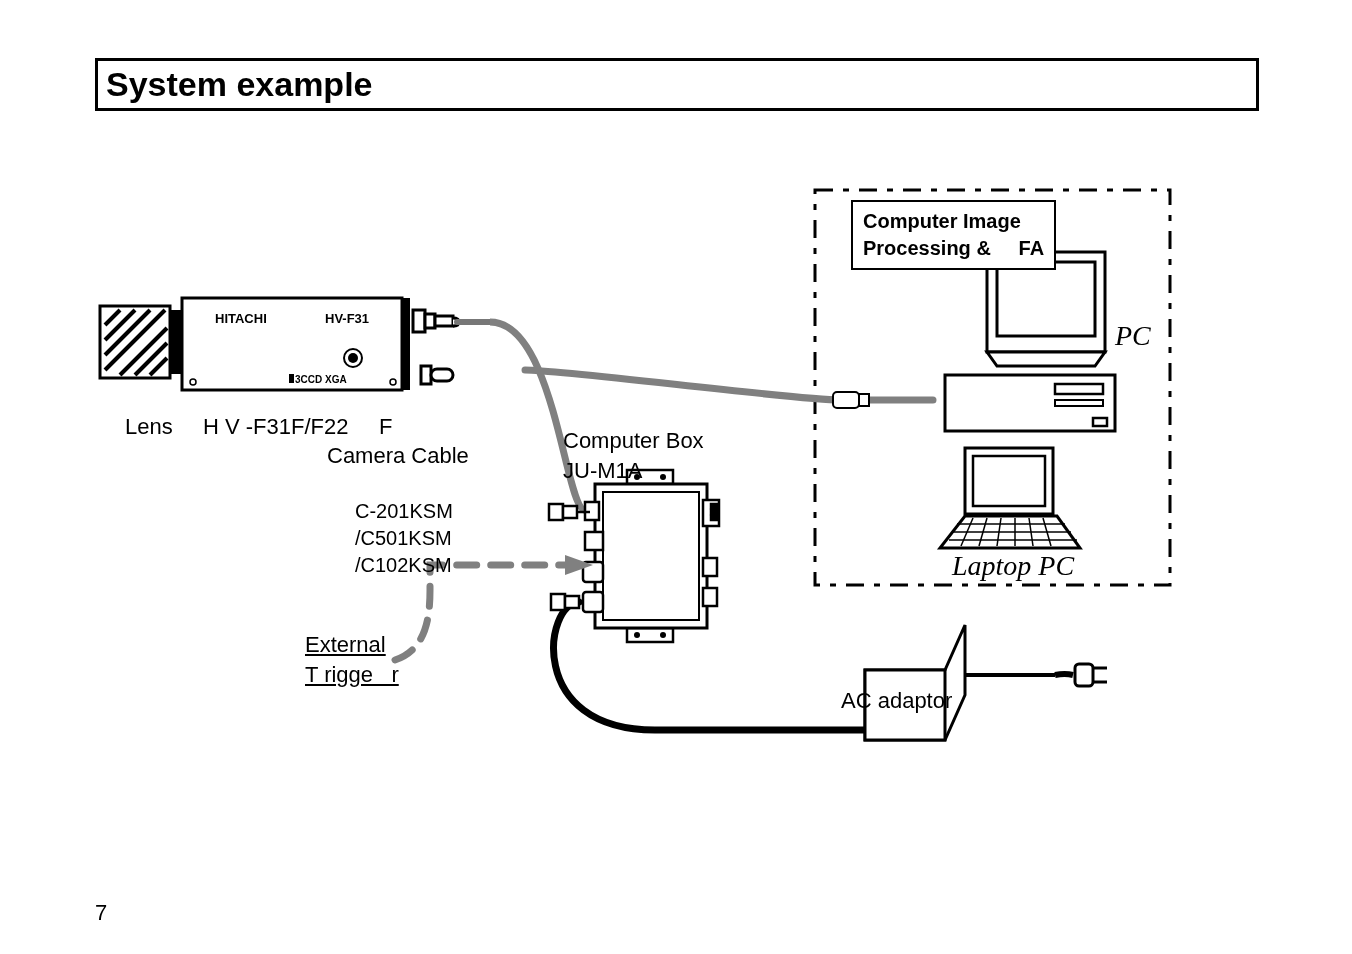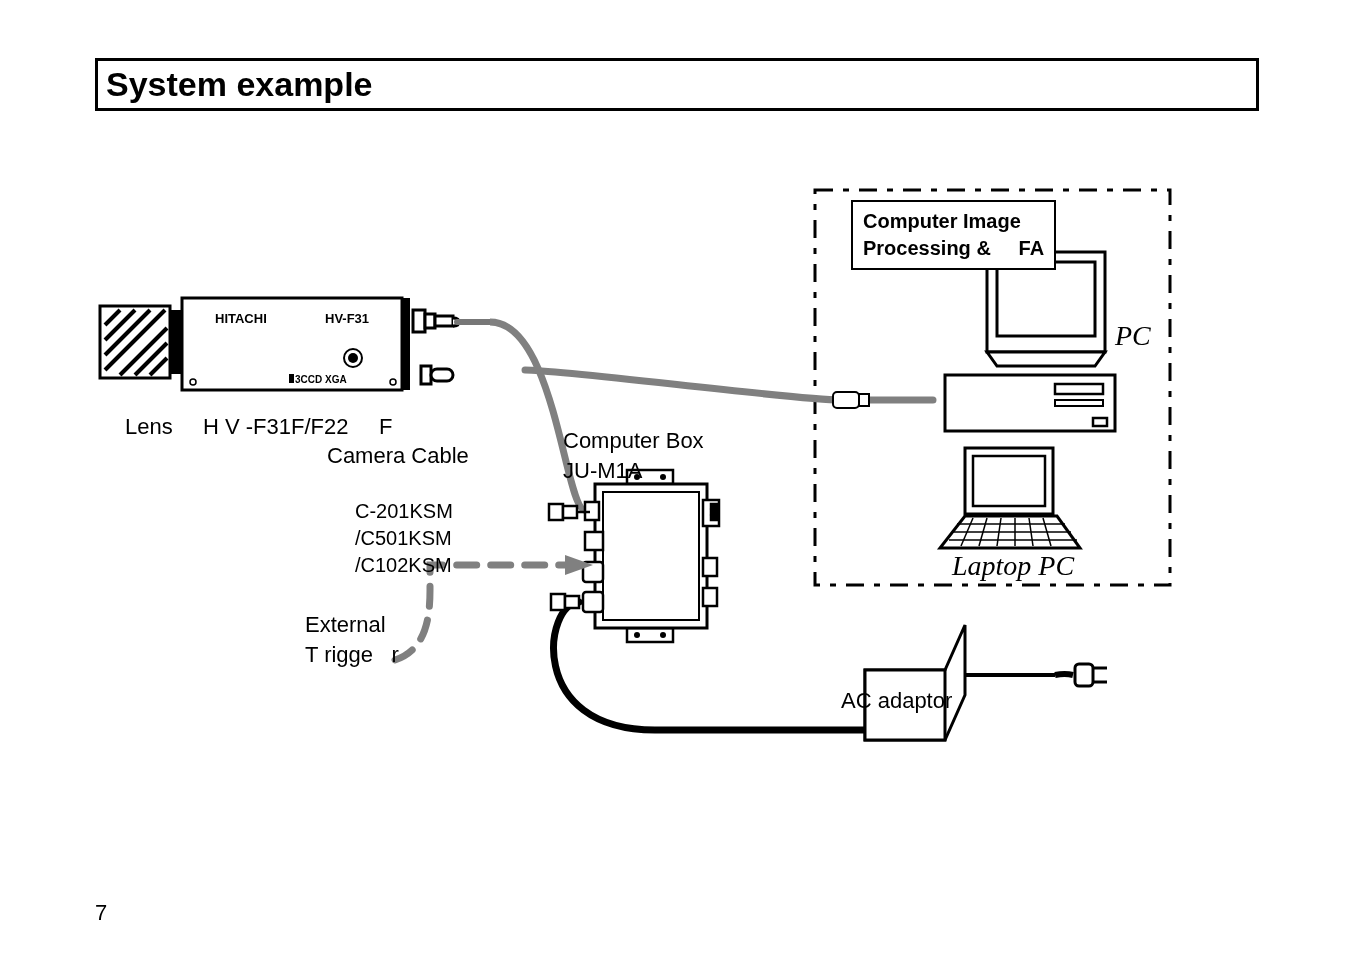--- a/index.html
+++ b/index.html
@@ -226,21 +226,21 @@
 
     
     <div class="label" style="left:30px; top:244px;">Lens</div>
     <div class="label" style="left:108px; top:244px;">H V -F31F/F22     F</div>
     <div class="label" style="left:232px; top:273px;text-align:center;">Camera Cable</div>
     <div class="label label-small" style="left:260px; top:300px; line-height:1.35;margin-top:28px;">C-201KSM
 /C501KSM
 /C102KSM</div>
     <div class="label" style="left:468px; top:256px; line-height:1.35;">Computer Box
 JU-M1A</div>
-    <div class="label" style="left:210px; top:440px; line-height:1.35;">External
+    <div class="label" style="left:210px; top:460px; line-height:1.35;text-decoration:underline;">External
 T rigge   r</div>
     <div class="label" style="left:746px; top:518px;">AC adaptor</div>
     <div class="label serif" style="left:1020px; top:150px;">PC</div>
     <div class="label serif" style="left:857px; top:380px;">Laptop PC</div>
 
   </div>
 
   <div class="page-number">7</div>
 
 </div>

